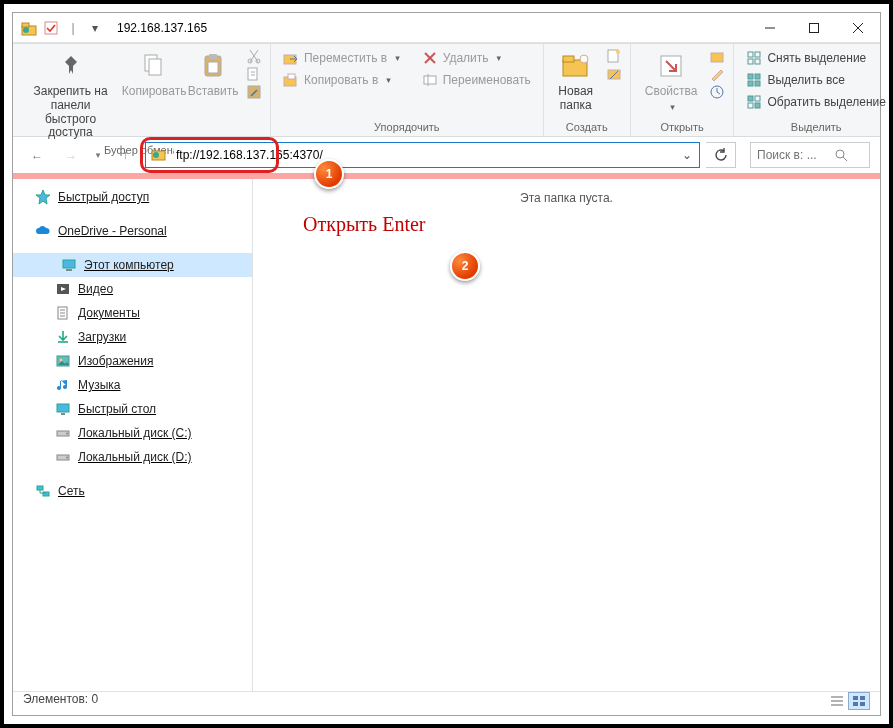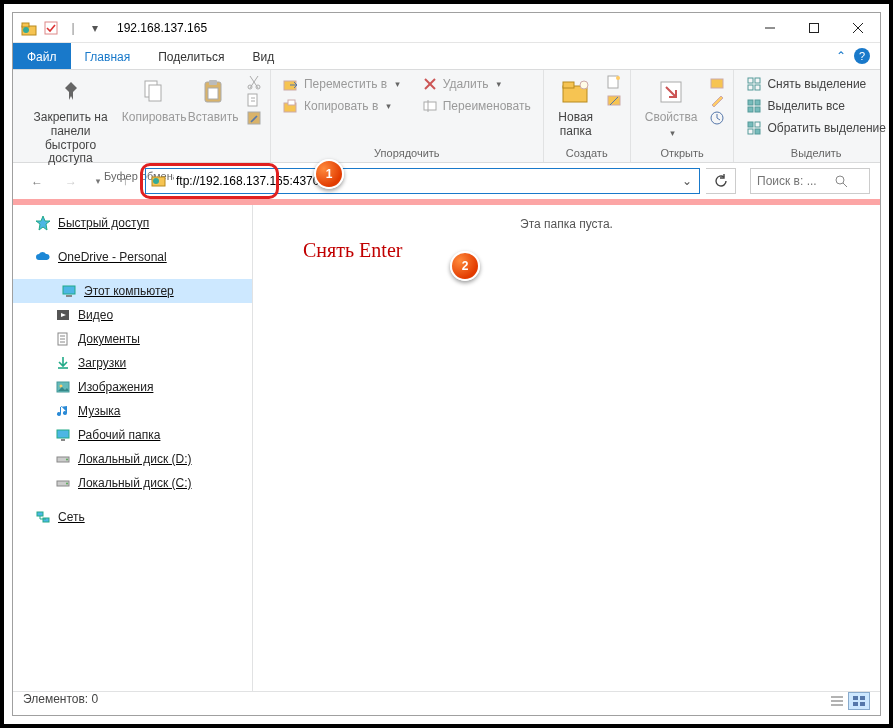--- a/index.html
+++ b/index.html
@@ -109,39 +109,20 @@
           </svg>
         </div>
     <div class="sysbtn close">
           <svg width="10" height="10">
             <line x1="0" y1="0" x2="10" y2="10" stroke="#222"></line>
             <line x1="10" y1="0" x2="0" y2="10" stroke="#222"></line>
           </svg>
         </div>
   </div>
 
-  <div class="tabs">
-    <div class="tab file">
-          <span>Файл</span>
-        </div>
-    <div class="tab active">
-          <span>Главная</span>
-        </div>
-    <div class="tab">
-          <span>Поделиться</span>
-        </div>
-    <div class="tab">
-          <span>Вид</span>
-        </div>
-    <span class="spacer"></span>
-    <div class="tab-help">
-      <span style="color:#1979ca">⌃</span>
-      <span style="background:#1979ca;color:#fff;width:16px;height:16px;border-radius:50%;display:flex;align-items:center;justify-content:center;font-size:11px;">?</span>
-    </div>
-  </div>
 
   <div class="ribbon">
     <div class="group">
       <div class="row">
         <div class="bigbtn">
           <span class="bigicon">
                 <svg width="28" height="28">
                   <path d="M14 4 L20 10 L16 14 L16 22 L14 18 L12 22 L12 14 L8 10 Z" fill="#666"></path>
                 </svg>
               </span>
@@ -455,56 +436,56 @@
             </span>
             <span>Музыка</span>
           </div>
       <div class="tree-item tree-sub">
             <span class="ticon16">
               <svg width="14" height="14">
                 <rect x="1" y="2" width="12" height="8" fill="#4db6e4" stroke="#2a8"></rect>
                 <rect x="5" y="11" width="4" height="2" fill="#888"></rect>
               </svg>
             </span>
-            <span>Рабочий папка</span>
+            <span>Быстрый стол</span>
           </div>
       <div class="tree-item tree-sub">
             <span class="ticon16">
               <svg width="14" height="14">
                 <rect x="1" y="5" width="12" height="5" fill="#ccc" stroke="#888"></rect>
                 <circle cx="11" cy="7.5" r="1" fill="#5a5"></circle>
               </svg>
             </span>
-            <span>Локальный диск (D:)</span>
+            <span>Локальный диск (C:)</span>
           </div>
       <div class="tree-item tree-sub">
             <span class="ticon16">
               <svg width="14" height="14">
                 <rect x="1" y="5" width="12" height="5" fill="#ccc" stroke="#888"></rect>
                 <circle cx="11" cy="7.5" r="1" fill="#5a5"></circle>
               </svg>
             </span>
-            <span>Локальный диск (C:)</span>
+            <span>Локальный диск (D:)</span>
           </div>
       <div class="tree-gap"></div>
       <div class="tree-item">
             <span class="ticon16">
               <svg width="16" height="16">
                 <rect x="2" y="3" width="6" height="4" fill="#4db6e4" stroke="#2a8"></rect>
                 <rect x="8" y="9" width="6" height="4" fill="#4db6e4" stroke="#2a8"></rect>
                 <path d="M5 7 v3 h6" stroke="#2a8" fill="none"></path>
               </svg>
             </span>
             <span>Сеть</span>
           </div>
     </div>
 
     <div class="main">
       <div class="empty-msg">Эта папка пуста.</div>
-      <div class="annot">Снять Enter</div>
+      <div class="annot">Открыть Enter</div>
     </div>
   </div>
 
   <div class="status">
     <span>Элементов: 0</span>
     <span class="spacer"></span>
     <div class="viewbtn">
           <svg width="14" height="12">
             <line x1="1" y1="2" x2="13" y2="2" stroke="#666"></line>
             <line x1="1" y1="6" x2="13" y2="6" stroke="#666"></line>

